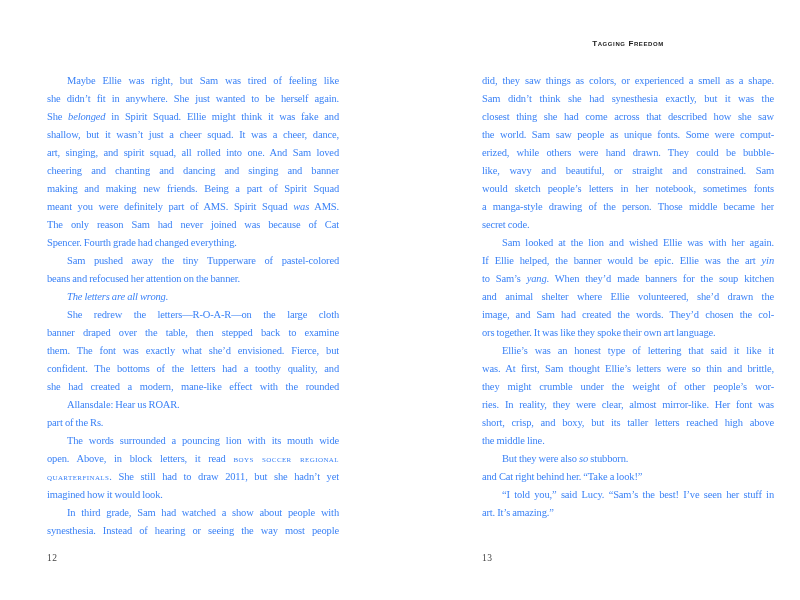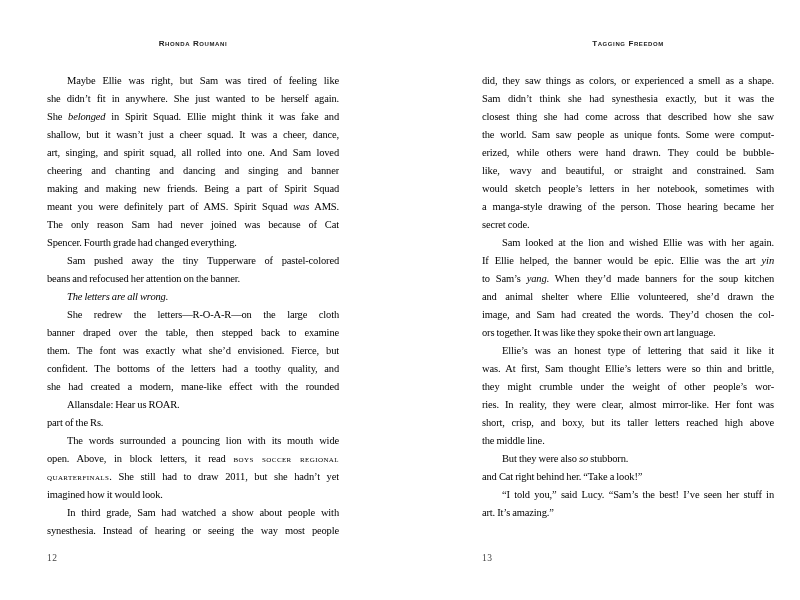--- a/index.html
+++ b/index.html
@@ -12,21 +12,21 @@
   .page{position:absolute;top:0;height:600px;width:292px;}
   .page.left{left:47px;}
   .page.right{left:482px;}
   .running-header{
     position:absolute;top:39px;left:0;right:0;
     text-align:center;
     font-family:"Liberation Sans","DejaVu Sans",sans-serif;
     font-weight:700;font-size:8px;letter-spacing:0.6px;
     font-variant:small-caps;color:#222222;
   }
-  .body-block{position:absolute;top:72px;left:0;right:0;color:#000000;}
+  .body-block{position:absolute;top:72px;left:0;right:0;color:#3b82f6;}
   .bline{
     height:18px;line-height:18px;overflow:hidden;
     font-size:10.5px;letter-spacing:-0.15px;word-spacing:-0.3px;
   }
   .jline{text-align:justify;}
   .jline::after{content:"";display:inline-block;width:100%;height:0;}
   .lastline{text-align:left;}
   .indent{text-indent:20px;}
   .bline i{font-style:italic;}
   .bline .sc{font-variant:small-caps;letter-spacing:0.4px;}
@@ -34,21 +34,20 @@
     position:absolute;top:553px;left:0;right:0;
     font-size:9.5px;color:#444444;letter-spacing:0.5px;
   }
 </style>
 </head>
 <body>
 
 <div class="spread">
 
   <section class="page left">
-    <div class="running-header">Rhonda Roumani</div>
     <div class="body-block">
         <div class="bline jline indent">Maybe Ellie was right, but Sam was tired of feeling like</div>
         <div class="bline jline">she didn’t fit in anywhere. She just wanted to be herself again.</div>
         <div class="bline jline">She <i>belonged</i> in Spirit Squad. Ellie might think it was fake and</div>
         <div class="bline jline">shallow, but it wasn’t just a cheer squad. It was a cheer, dance,</div>
         <div class="bline jline">art, singing, and spirit squad, all rolled into one. And Sam loved</div>
         <div class="bline jline">cheering and chanting and dancing and singing and banner</div>
         <div class="bline jline">making and making new friends. Being a part of Spirit Squad</div>
         <div class="bline jline">meant you were definitely part of AMS. Spirit Squad <i>was</i> AMS.</div>
         <div class="bline jline">The only reason Sam had never joined was because of Cat</div>
@@ -75,22 +74,22 @@
 
   <section class="page right">
     <div class="running-header">Tagging Freedom</div>
     <div class="body-block">
         <div class="bline jline">did, they saw things as colors, or experienced a smell as a shape.</div>
         <div class="bline jline">Sam didn’t think she had synesthesia exactly, but it was the</div>
         <div class="bline jline">closest thing she had come across that described how she saw</div>
         <div class="bline jline">the world. Sam saw people as unique fonts. Some were comput-</div>
         <div class="bline jline">erized, while others were hand drawn. They could be bubble-</div>
         <div class="bline jline">like, wavy and beautiful, or straight and constrained. Sam</div>
-        <div class="bline jline">would sketch people’s letters in her notebook, sometimes with</div>
-        <div class="bline jline">a manga-style drawing of the person. Those hearing became her</div>
+        <div class="bline jline">would sketch people’s letters in her notebook, sometimes fonts</div>
+        <div class="bline jline">a manga-style drawing of the person. Those middle became her</div>
         <div class="bline lastline">secret code.</div>
         <div class="bline jline indent">Sam looked at the lion and wished Ellie was with her again.</div>
         <div class="bline jline">If Ellie helped, the banner would be epic. Ellie was the art <i>yin</i></div>
         <div class="bline jline">to Sam’s <i>yang</i>. When they’d made banners for the soup kitchen</div>
         <div class="bline jline">and animal shelter where Ellie volunteered, she’d drawn the</div>
         <div class="bline jline">image, and Sam had created the words. They’d chosen the col-</div>
         <div class="bline lastline">ors together. It was like they spoke their own art language.</div>
         <div class="bline jline indent">Ellie’s was an honest type of lettering that said it like it</div>
         <div class="bline jline">was. At first, Sam thought Ellie’s letters were so thin and brittle,</div>
         <div class="bline jline">they might crumble under the weight of other people’s wor-</div>

